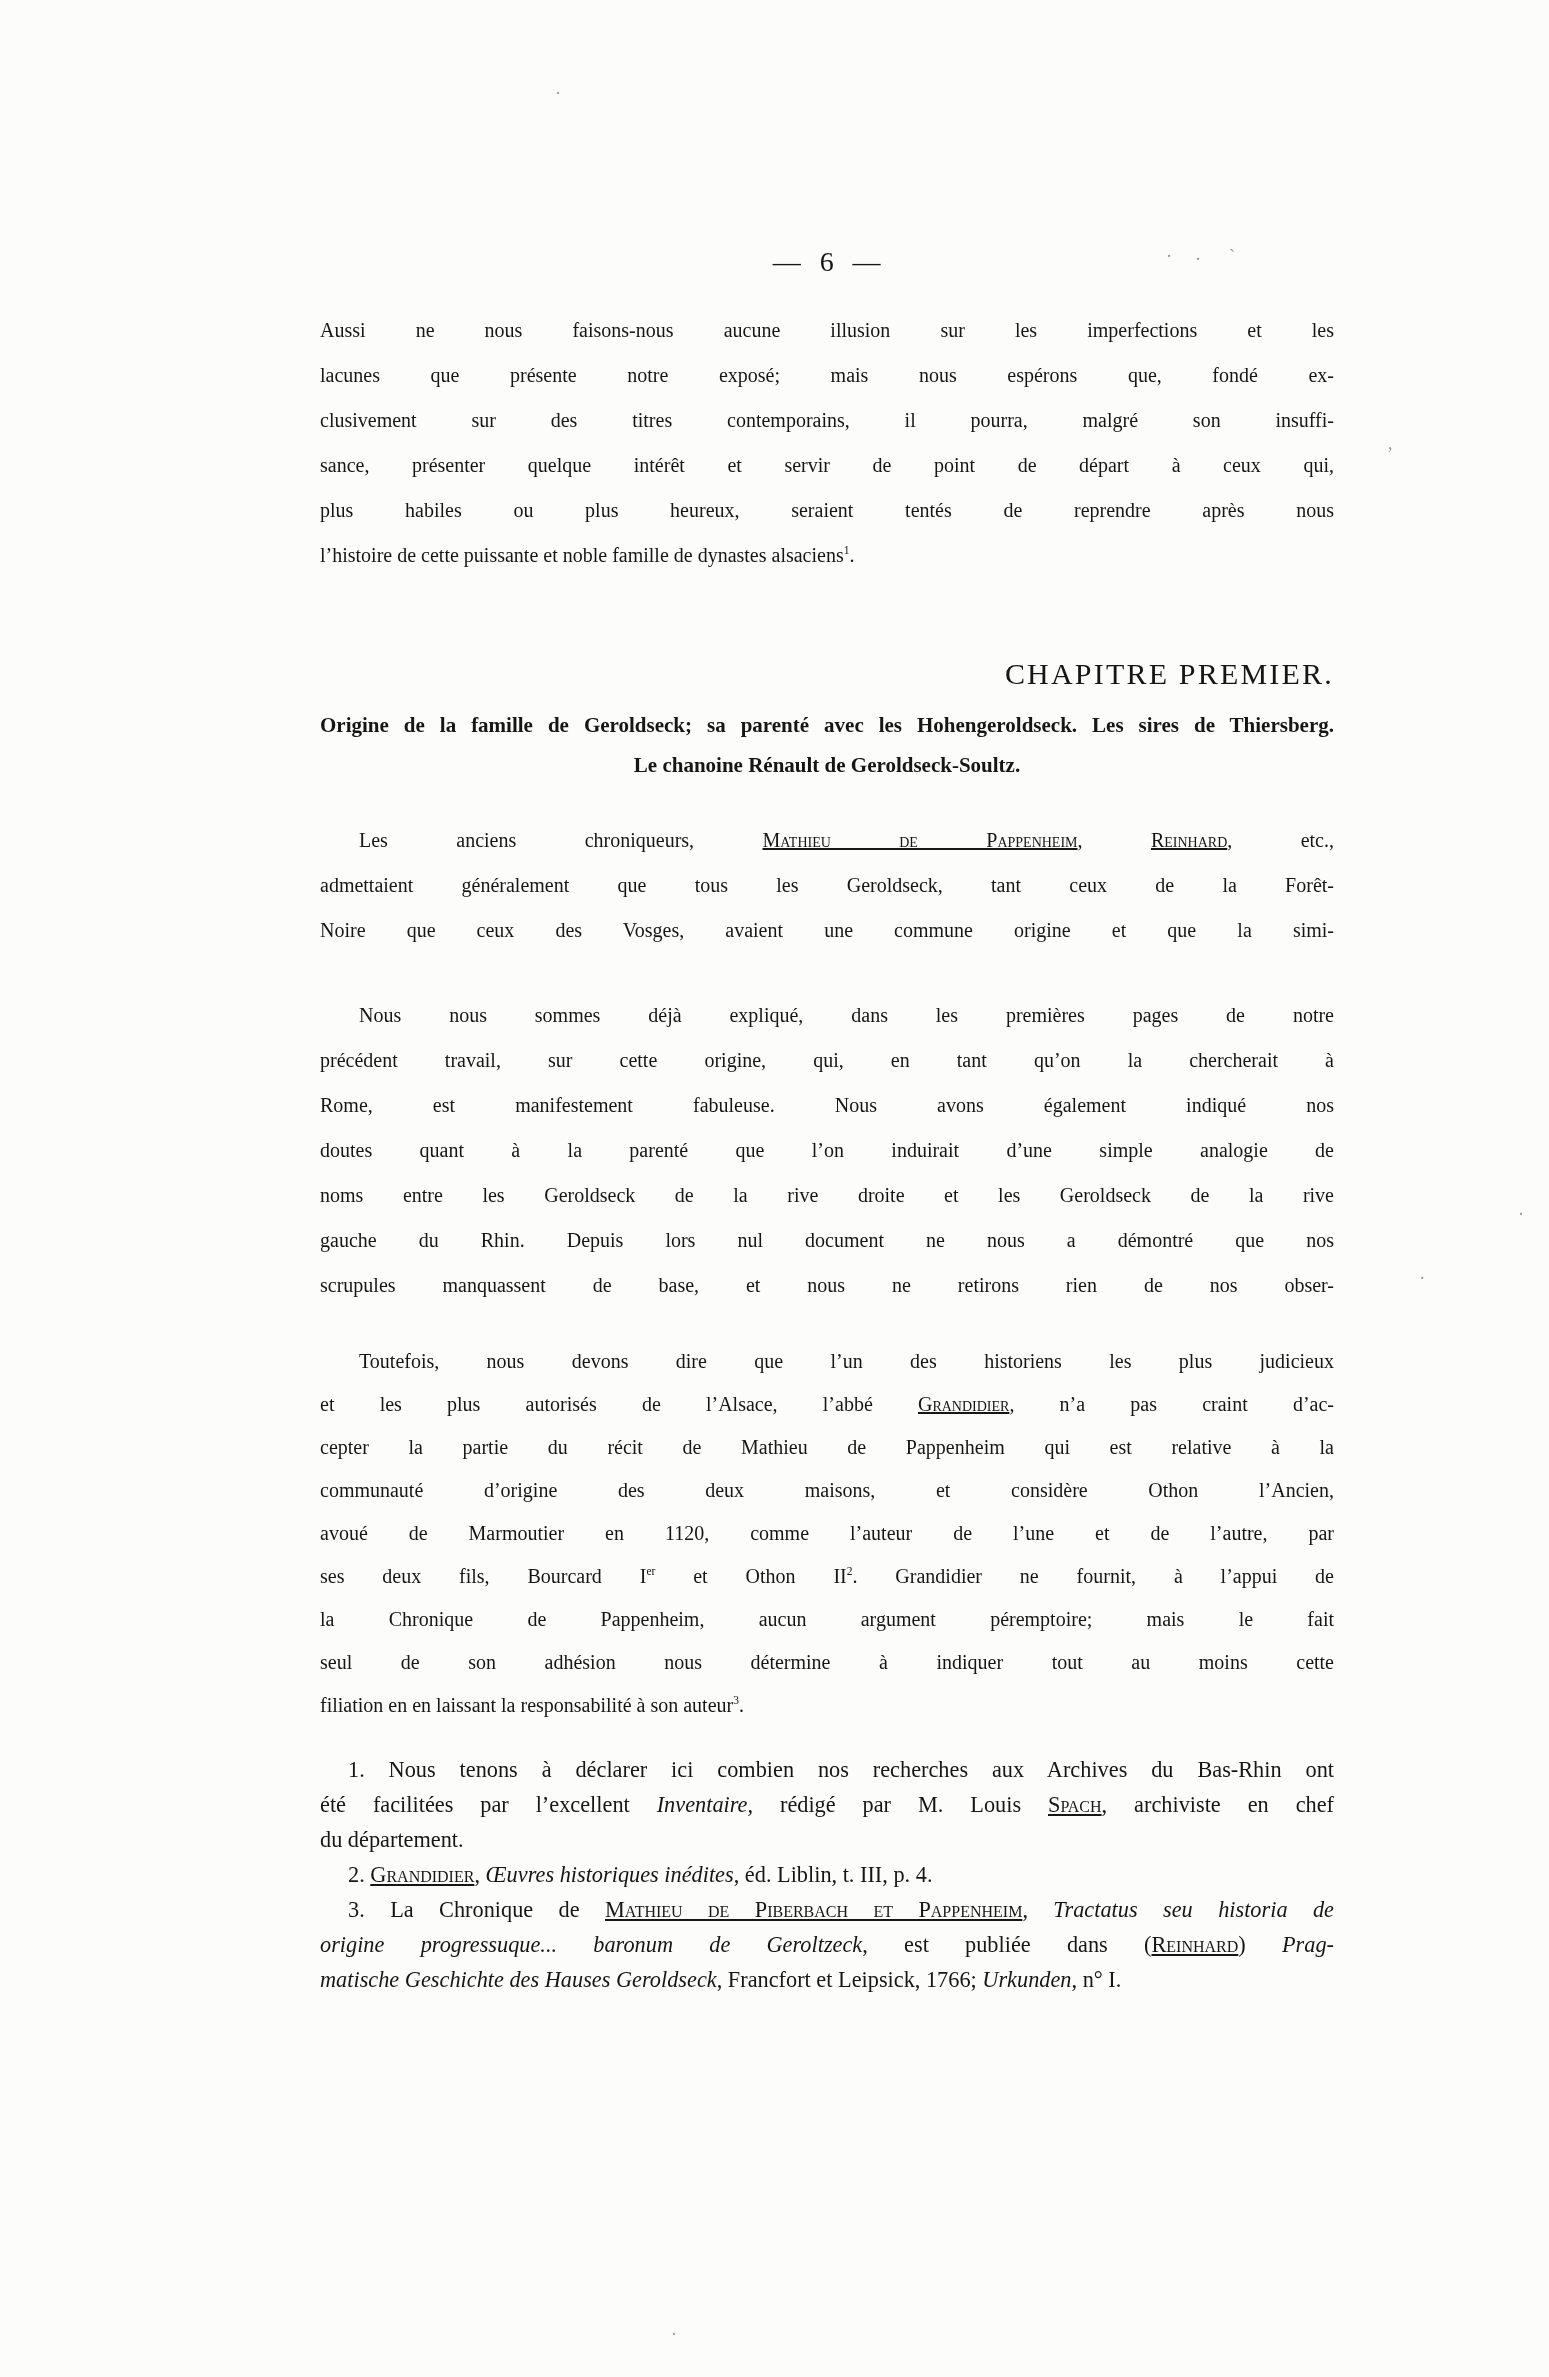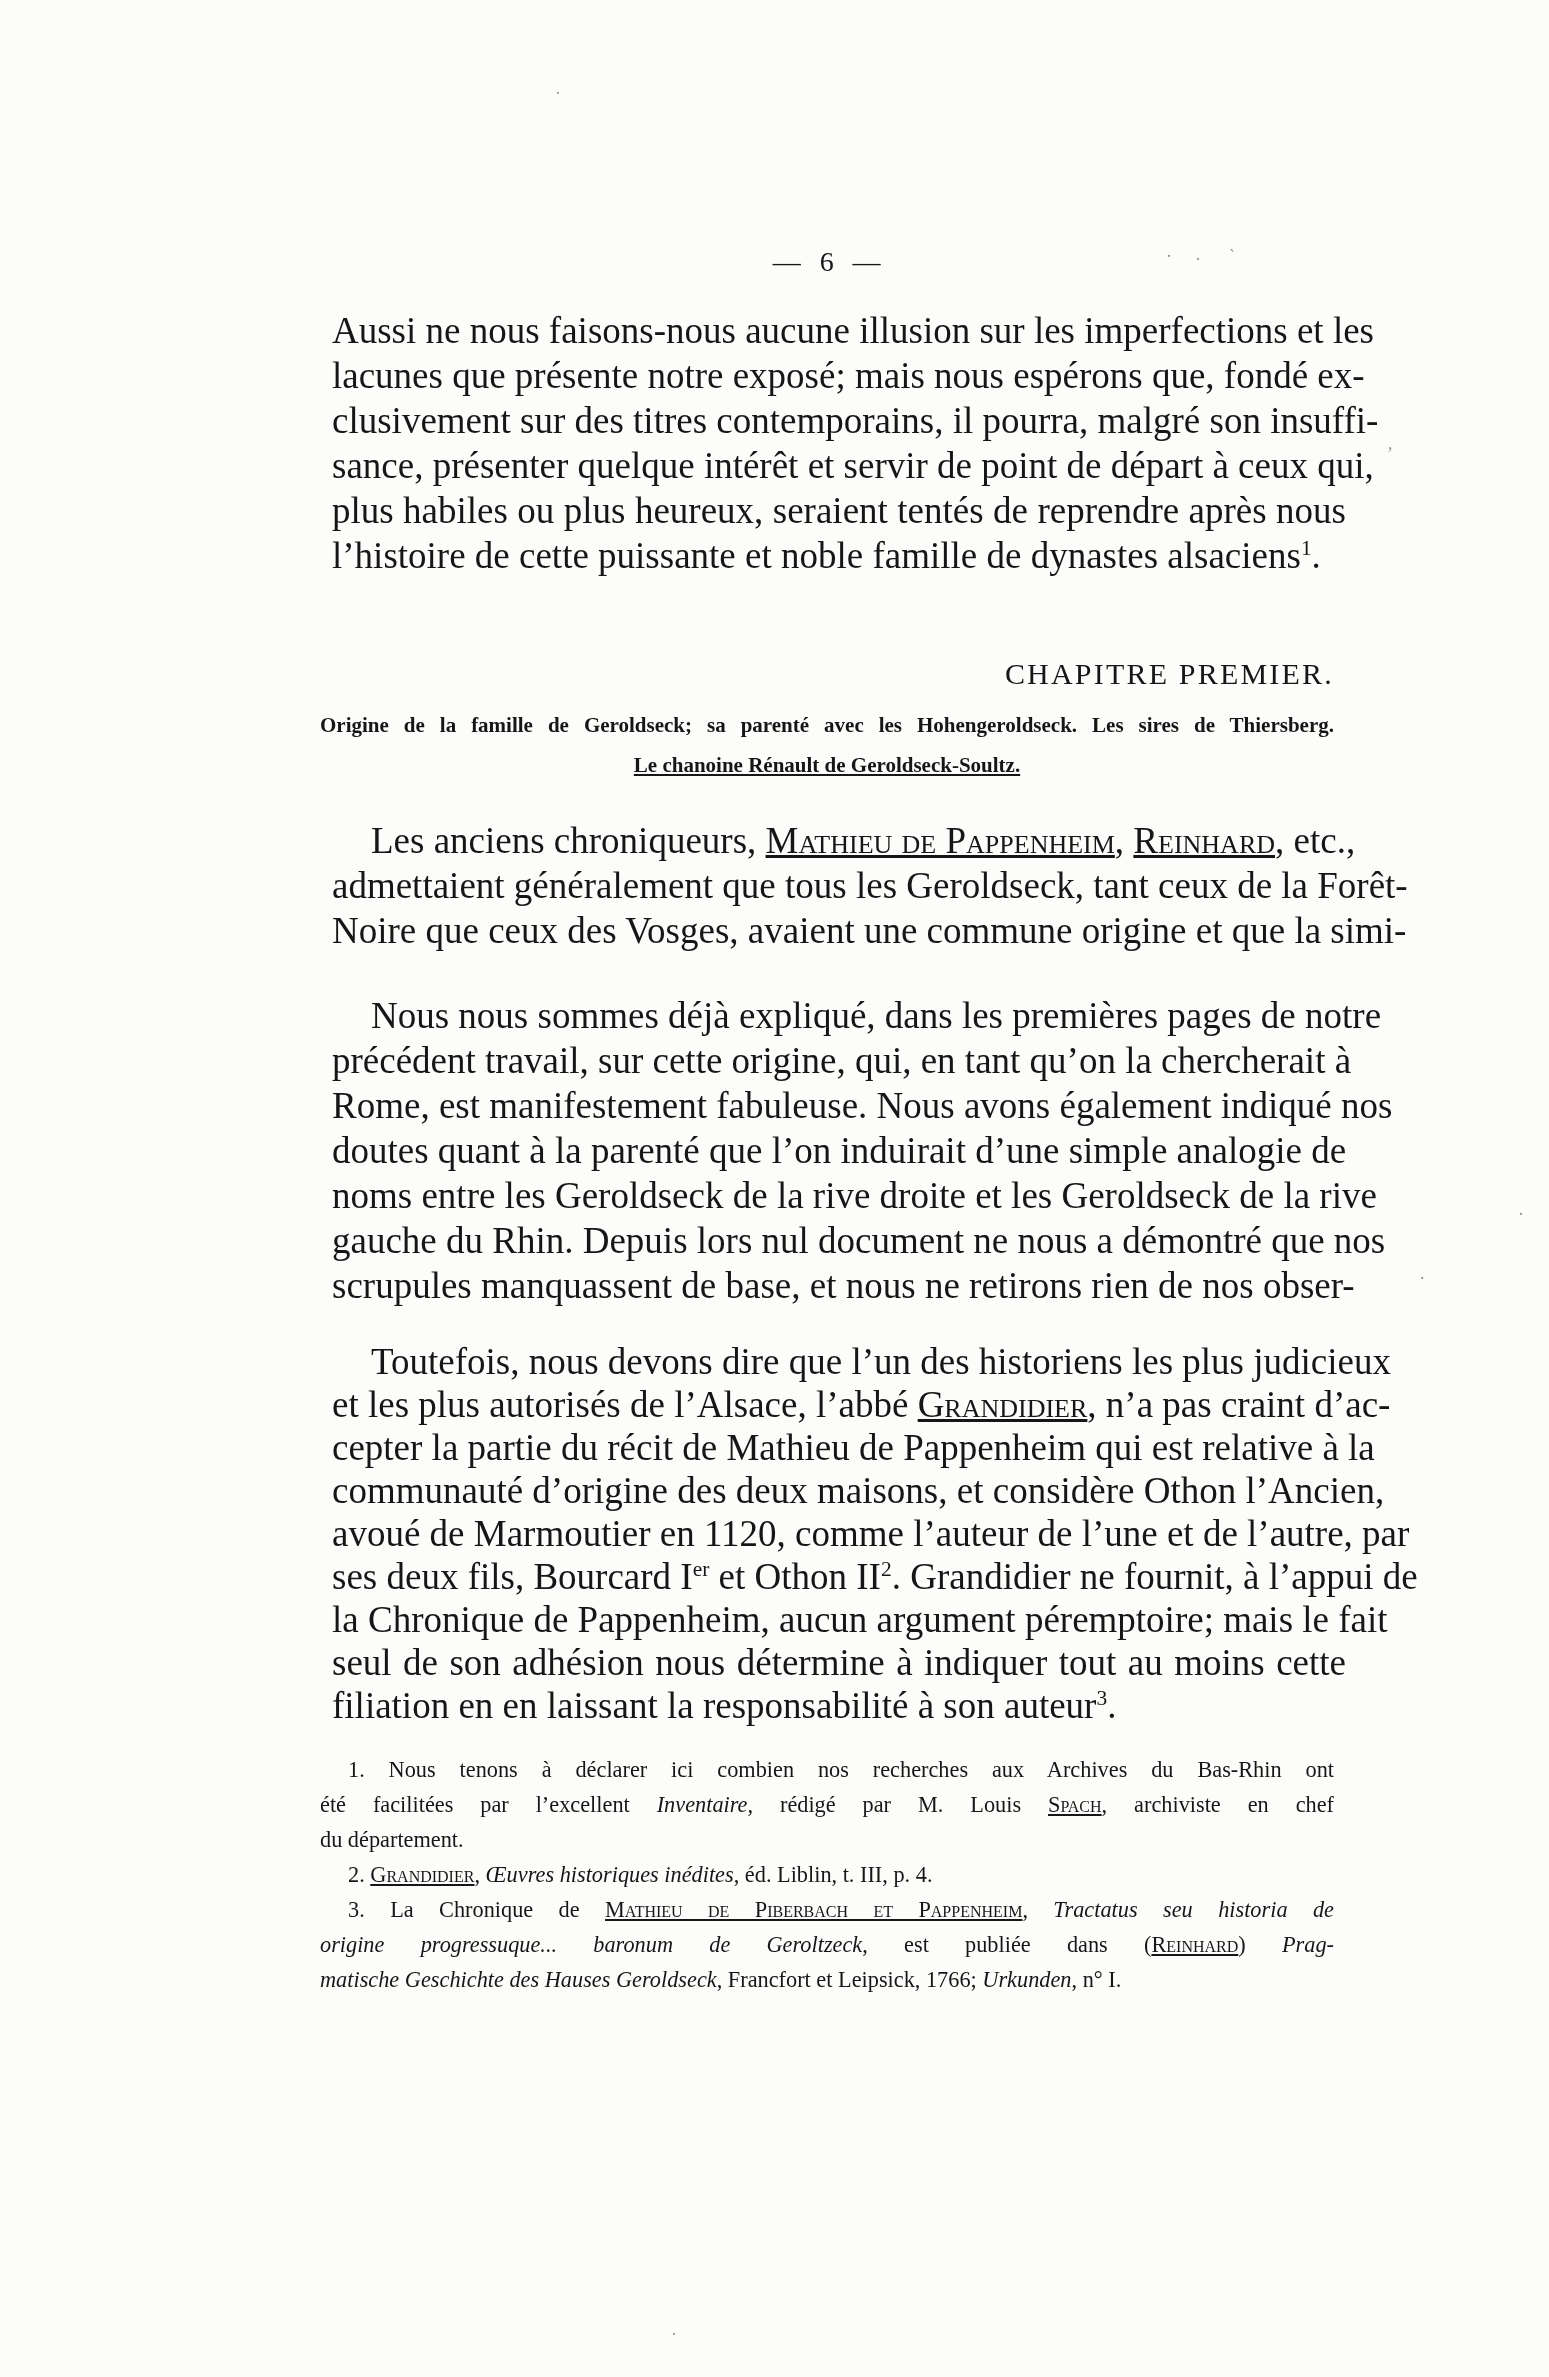--- a/index.html
+++ b/index.html
@@ -32,22 +32,21 @@
   
   #page-number {
     top: 246px;
     text-align: center;
     font-size: 28px;
     word-spacing: 10.4px;
     letter-spacing: 0.7px;
   }
   
   .para {
-    font-size: 37px;
-    margin-left: 12px;
+    font-size: 20px;
   }
   #p1 { top: 308px; line-height: 45px; }
   #p2 { top: 818px; line-height: 45px; }
   #p3 { top: 993px; line-height: 45px; }
   #p4 { top: 1340px; line-height: 43px; }
   .indent .line:first-child { text-indent: 39px; }
   
   #chapter {
     top: 635px;
     text-align: right;
@@ -58,21 +57,20 @@
   
   #subtitle {
     top: 705px;
     font-size: 21px;
     line-height: 40px;
     font-weight: bold;
   }
   #subtitle .line:last-child {
     text-align: right;
     text-align-last: center;
-    text-decoration: underline;
   }
   
   #footnotes {
     top: 1752px;
     font-size: 22.3px;
     line-height: 35px;
   }
   .fn .line:first-child { text-indent: 28px; }
   
   .sc  { font-variant: small-caps; text-decoration: underline; }

